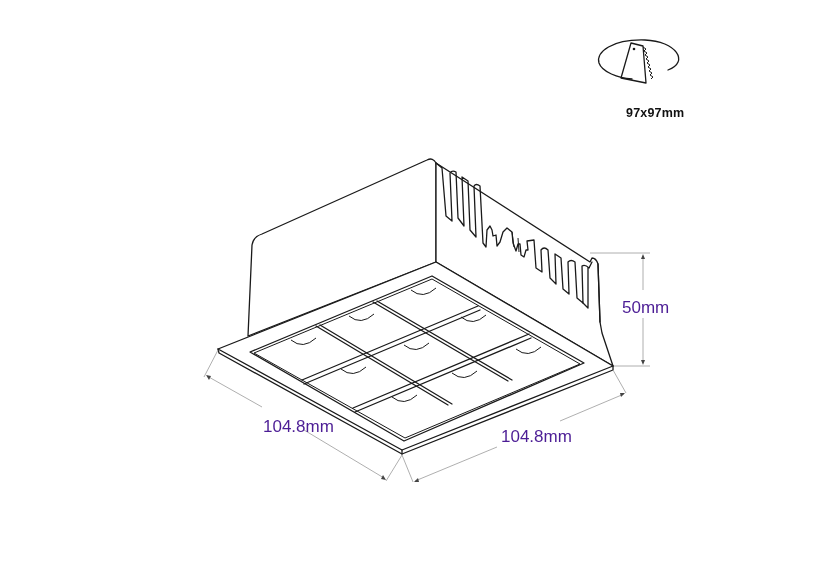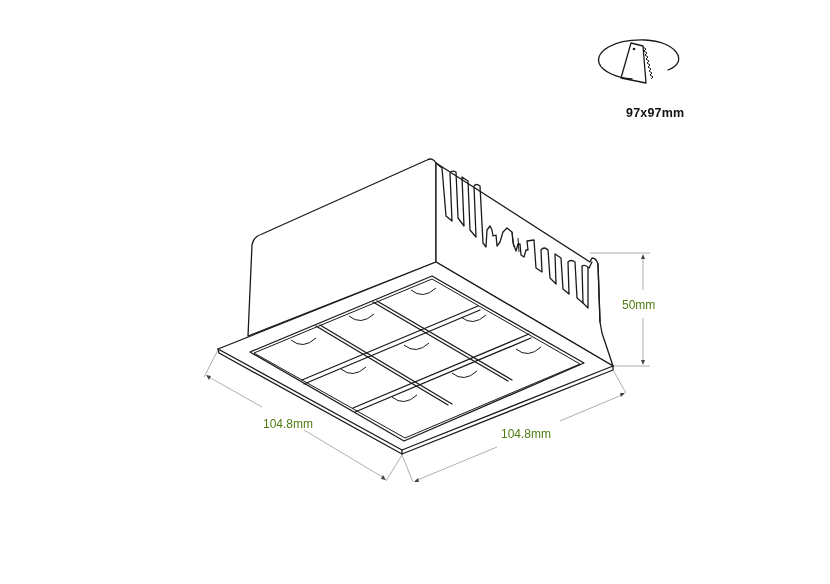--- a/index.html
+++ b/index.html
@@ -1,18 +1,18 @@
 <!DOCTYPE html>
 <html><head>
 <meta charset="utf-8">
 <style>
   html, body { margin:0; padding:0; background:#ffffff; }
   body { width:830px; height:584px; position:relative; overflow:hidden; font-family:"Liberation Sans", sans-serif; }
   #drawing { position:absolute; left:0; top:0; width:830px; height:584px; }
-  .lbl { position:absolute; color:#4d7c0f; font-size:12px; white-space:nowrap; }
+  .lbl { position:absolute; color:#4c1d95; font-size:17px; white-space:nowrap; }
   .lbl-bold { position:absolute; color:#111111; font-size:12.5px; font-weight:bold; white-space:nowrap; letter-spacing:0.2px; }
   svg .ln { fill:none; stroke:#1a1a1a; stroke-width:1.3; stroke-linejoin:round; stroke-linecap:round; }
   svg .lnThin { fill:none; stroke:#1a1a1a; stroke-width:1; stroke-linejoin:round; }
   svg .dim { fill:none; stroke:#9a9a9a; stroke-width:0.8; }
   svg .arrow { fill:#444444; }
   svg .face { fill:#ffffff; stroke:#1a1a1a; stroke-width:1.3; stroke-linejoin:round; }
 </style>
 </head>
 <body>
 

